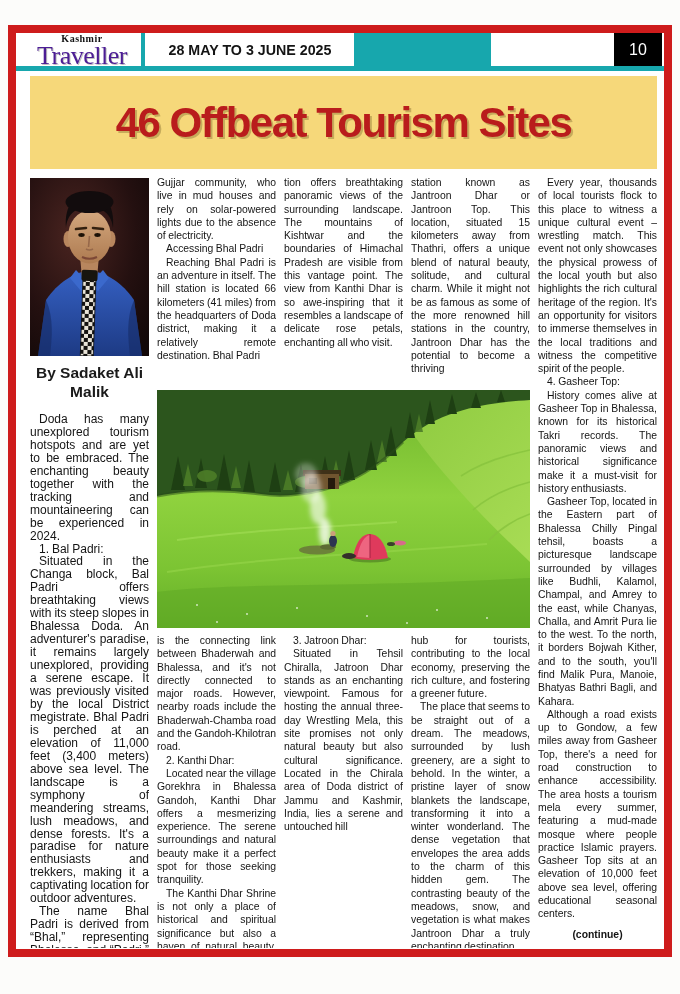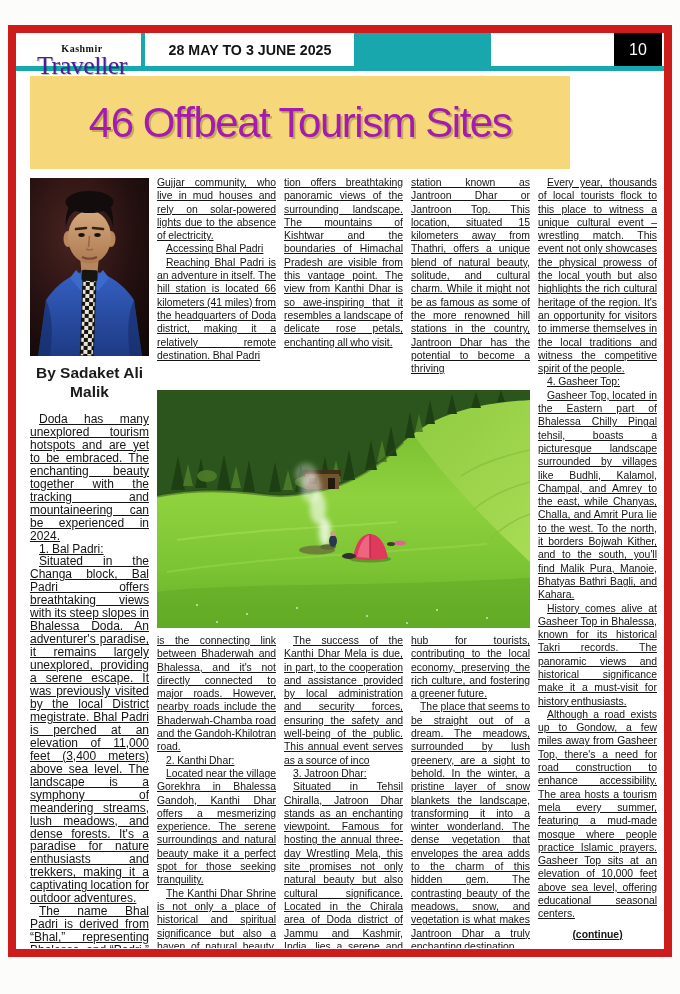--- a/index.html
+++ b/index.html
@@ -9,38 +9,38 @@
     font-family:"Liberation Sans",sans-serif;
     -webkit-font-smoothing:antialiased;
   }
   .page-frame{
     position:absolute;left:8px;top:25px;width:648px;height:916px;
     border:8px solid #ce1c1c;background:#ffffff;box-sizing:content-box;
   }
   
   .masthead{position:absolute;left:0;top:0;width:648px;height:33px;background:#fff;border-bottom:5px solid #17a7ad;}
   .logo{position:absolute;left:12px;top:0px;width:108px;text-align:center;font-family:"Liberation Serif",serif;}
-  .logo-top{font-size:10px;font-weight:bold;color:#111;letter-spacing:.5px;line-height:10px;margin-top:11px;}
+  .logo-top{font-size:10px;font-weight:bold;color:#111;letter-spacing:.5px;line-height:10px;margin-top:1px;}
   .logo-main{font-size:26px;font-weight:normal;color:#4c1d95;line-height:23px;letter-spacing:-.5px;text-shadow:1px 1px 0 rgba(0,0,0,.25);}
   .mast-divider{position:absolute;left:125px;top:0;width:4px;height:33px;background:#17a7ad;}
   .issue-date{position:absolute;left:132px;top:0;width:204px;height:33px;display:flex;align-items:center;justify-content:center;
     font-weight:bold;font-size:15px;color:#141414;letter-spacing:0;transform:scaleX(.95);}
   .mast-teal-block{position:absolute;left:338px;top:0;width:137px;height:33px;background:#17a7ad;}
   .page-number{position:absolute;right:2px;top:0;width:48px;height:33px;background:#000000;color:#fff;
     font-weight:normal;font-size:16px;display:flex;align-items:center;justify-content:center;}
   
   .headline{
-    position:absolute;left:14px;top:43px;width:540px;height:93px;background:#f6d87a;
+    position:absolute;left:14px;top:43px;width:627px;height:93px;background:#f6d87a;
     display:flex;flex-direction:column;align-items:center;justify-content:center;
-    font-weight:400;font-size:42px;line-height:44px;letter-spacing:-1.5px;color:#a21caf;
+    font-weight:700;font-size:42px;line-height:44px;letter-spacing:-1.5px;color:#b91c1c;
     text-shadow:2px 2px 0 rgba(110,90,35,.35);white-space:nowrap;
   }
   
   .col-text{position:absolute;width:119px;color:#141414;font-size:10.4px;line-height:13.3px;
-    text-align:justify;word-spacing:-.4px;overflow:hidden;hyphens:auto;text-decoration:underline;}
+    text-align:justify;word-spacing:-.4px;overflow:hidden;hyphens:auto;}
   .col1-text{font-size:12px;line-height:12.95px;}
   .para{margin:0;text-indent:9px;}
   .para.cont{text-indent:0;}
   .para.continue-line{font-weight:bold;text-align:center;text-indent:0;margin-top:7px;}
   .byline{position:absolute;left:14px;top:330px;width:119px;text-align:center;
     font-size:15.5px;line-height:19px;color:#1a1a1a;font-weight:bold;}
   .photo{position:absolute;display:block;}
   .author-photo{left:14px;top:145px;}
   .landscape-photo{left:141px;top:357px;}
 </style>
@@ -229,32 +229,31 @@
   </svg>
 
   <div class="col-text" style="left:141px;top:601px;height:314px;">
     <p class="para cont">is the connecting link between Bhaderwah and Bhalessa, and it's not directly connected to major roads. However, nearby roads include the Bhaderwah-Chamba road and the Gandoh-Khilotran road.</p>
     <p class="para">2. Kanthi Dhar:</p>
     <p class="para">Located near the village Gorekhra in Bhalessa Gandoh, Kanthi Dhar offers a mesmerizing experience. The serene surroundings and natural beauty make it a perfect spot for those seeking tranquility.</p>
     <p class="para">The Kanthi Dhar Shrine is not only a place of historical and spiritual significance but also a haven of natural beauty. The loca-</p>
   </div>
 
   <div class="col-text" style="left:268px;top:601px;height:314px;">
-    <p class="para">The success of the Kanthi Dhar Mela is due, in part, to the cooperation and assistance provided by local administration and security forces, ensuring the safety and well-being of the public. This annual event serves as a source of inco</p>
     <p class="para">3. Jatroon Dhar:</p>
     <p class="para">Situated in Tehsil Chiralla, Jatroon Dhar stands as an enchanting viewpoint. Famous for hosting the annual three-day Wrestling Mela, this site promises not only natural beauty but also cultural significance. Located in the Chirala area of Doda district of Jammu and Kashmir, India, lies a serene and untouched hill</p>
   </div>
 
   <div class="col-text" style="left:395px;top:601px;height:314px;">
     <p class="para cont">hub for tourists, contributing to the local economy, preserving the rich culture, and fostering a greener future.</p>
     <p class="para">The place that seems to be straight out of a dream. The meadows, surrounded by lush greenery, are a sight to behold. In the winter, a pristine layer of snow blankets the landscape, transforming it into a winter wonderland. The dense vegetation that envelopes the area adds to the charm of this hidden gem. The contrasting beauty of the meadows, snow, and vegetation is what makes Jantroon Dhar a truly enchanting destination.</p>
   </div>
 
   <div class="col-text" style="left:522px;top:143px;height:772px;">
     <p class="para">Every year, thousands of local tourists flock to this place to witness a unique cultural event – wrestling match. This event not only showcases the physical prowess of the local youth but also highlights the rich cultural heritage of the region. It's an opportunity for visitors to immerse themselves in the local traditions and witness the competitive spirit of the people.</p>
     <p class="para">4. Gasheer Top:</p>
+    <p class="para">History comes alive at Gasheer Top in Bhalessa, known for its historical Takri records. The panoramic views and historical significance make it a must-visit for history enthusiasts.</p>
     <p class="para">Gasheer Top, located in the Eastern part of Bhalessa Chilly Pingal tehsil, boasts a picturesque landscape surrounded by villages like Budhli, Kalamol, Champal, and Amrey to the east, while Chanyas, Challa, and Amrit Pura lie to the west. To the north, it borders Bojwah Kither, and to the south, you'll find Malik Pura, Manoie, Bhatyas Bathri Bagli, and Kahara.</p>
-    <p class="para">History comes alive at Gasheer Top in Bhalessa, known for its historical Takri records. The panoramic views and historical significance make it a must-visit for history enthusiasts.</p>
     <p class="para">Although a road exists up to Gondow, a few miles away from Gasheer Top, there's a need for road construction to enhance accessibility. The area hosts a tourism mela every summer, featuring a mud-made mosque where people practice Islamic prayers. Gasheer Top sits at an elevation of 10,000 feet above sea level, offering educational seasonal centers.</p>
     <p class="para continue-line">(continue)</p>
   </div>
 
 </div>
 
 </body></html>

